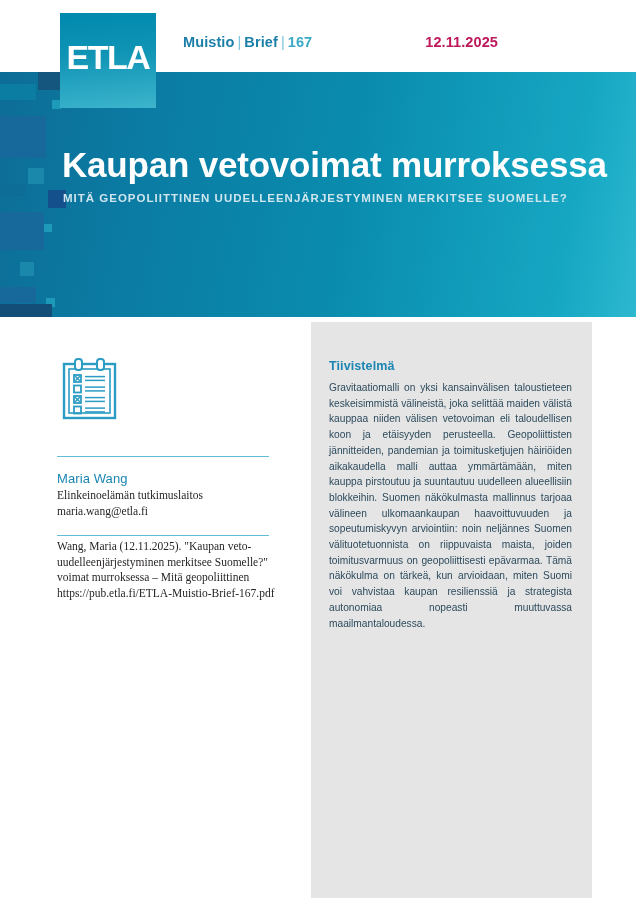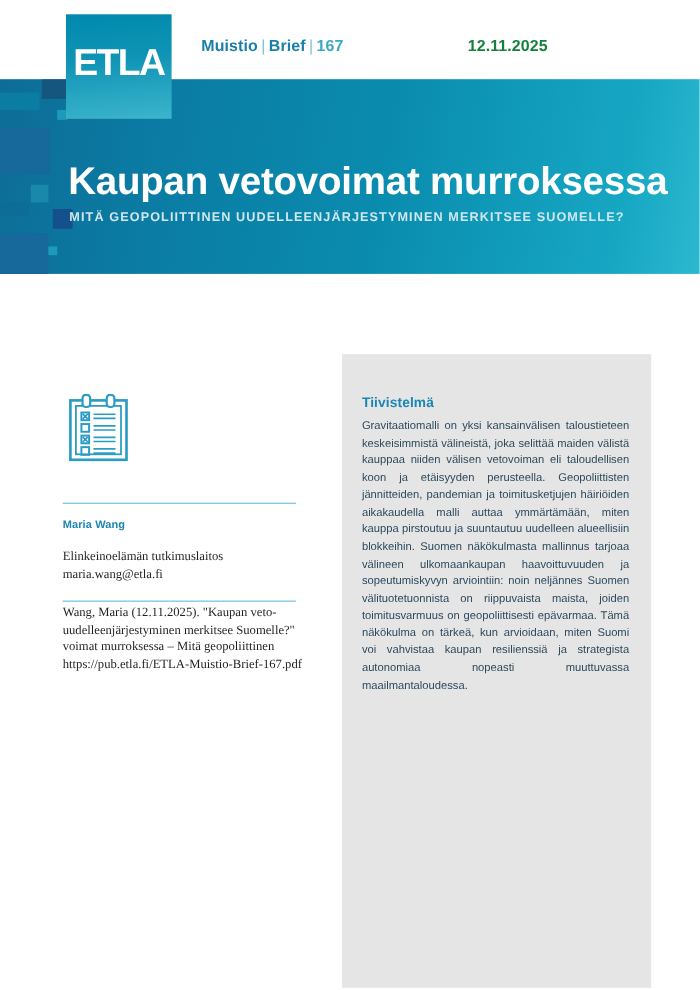--- a/index.html
+++ b/index.html
@@ -62,31 +62,31 @@
   }
   .header-series .num {
     color: #3aa9c6;
   }
   .header-date {
     position: absolute;
     right: 44px;
     top: 34px;
     font-size: 14.5px;
     font-weight: bold;
-    color: #15803d;
+    color: #be185d;
     letter-spacing: 0.1px;
   }
 
   
   .banner {
     position: absolute;
     left: 0;
     top: 72px;
     width: 636px;
-    height: 177px;
+    height: 245px;
     background: linear-gradient(100deg, #0d6d96 0%, #0b7ba3 22%, #0a8cae 55%, #16a7c3 88%, #2cb8cf 100%);
     overflow: hidden;
   }
   .deco { position: absolute; }
 
   .title {
     position: absolute;
     left: 62px;
     top: 74px;
     color: #ffffff;
@@ -122,33 +122,33 @@
     height: 1px;
     background: #63bcd8;
     width: 212px;
     margin-left: 0px;
   }
   .rule-1 { margin-top: 32px; }
   .rule-2 { margin-top: 15px; }
 
   .block-head {
     color: #1b86b2;
-    font-size: 10px;
-    font-weight: bold;
+    font-size: 13px;
+    font-weight: normal;
     margin-top: 14px;
     letter-spacing: 0.1px;
     font-family: "Liberation Sans", sans-serif;
   }
   .serif-line {
     font-family: "Liberation Serif", serif;
     font-size: 11.5px;
     color: #231f20;
     line-height: 1.38;
   }
-  .author-affil { margin-top: 16px; }
+  .author-affil { margin-top: 2px; }
   .cite-body { margin-top: 3px; }
 
   
   .right-panel {
     position: absolute;
     left: 311px;
     top: 322px;
     width: 281px;
     height: 576px;
     background: #e5e5e5;

